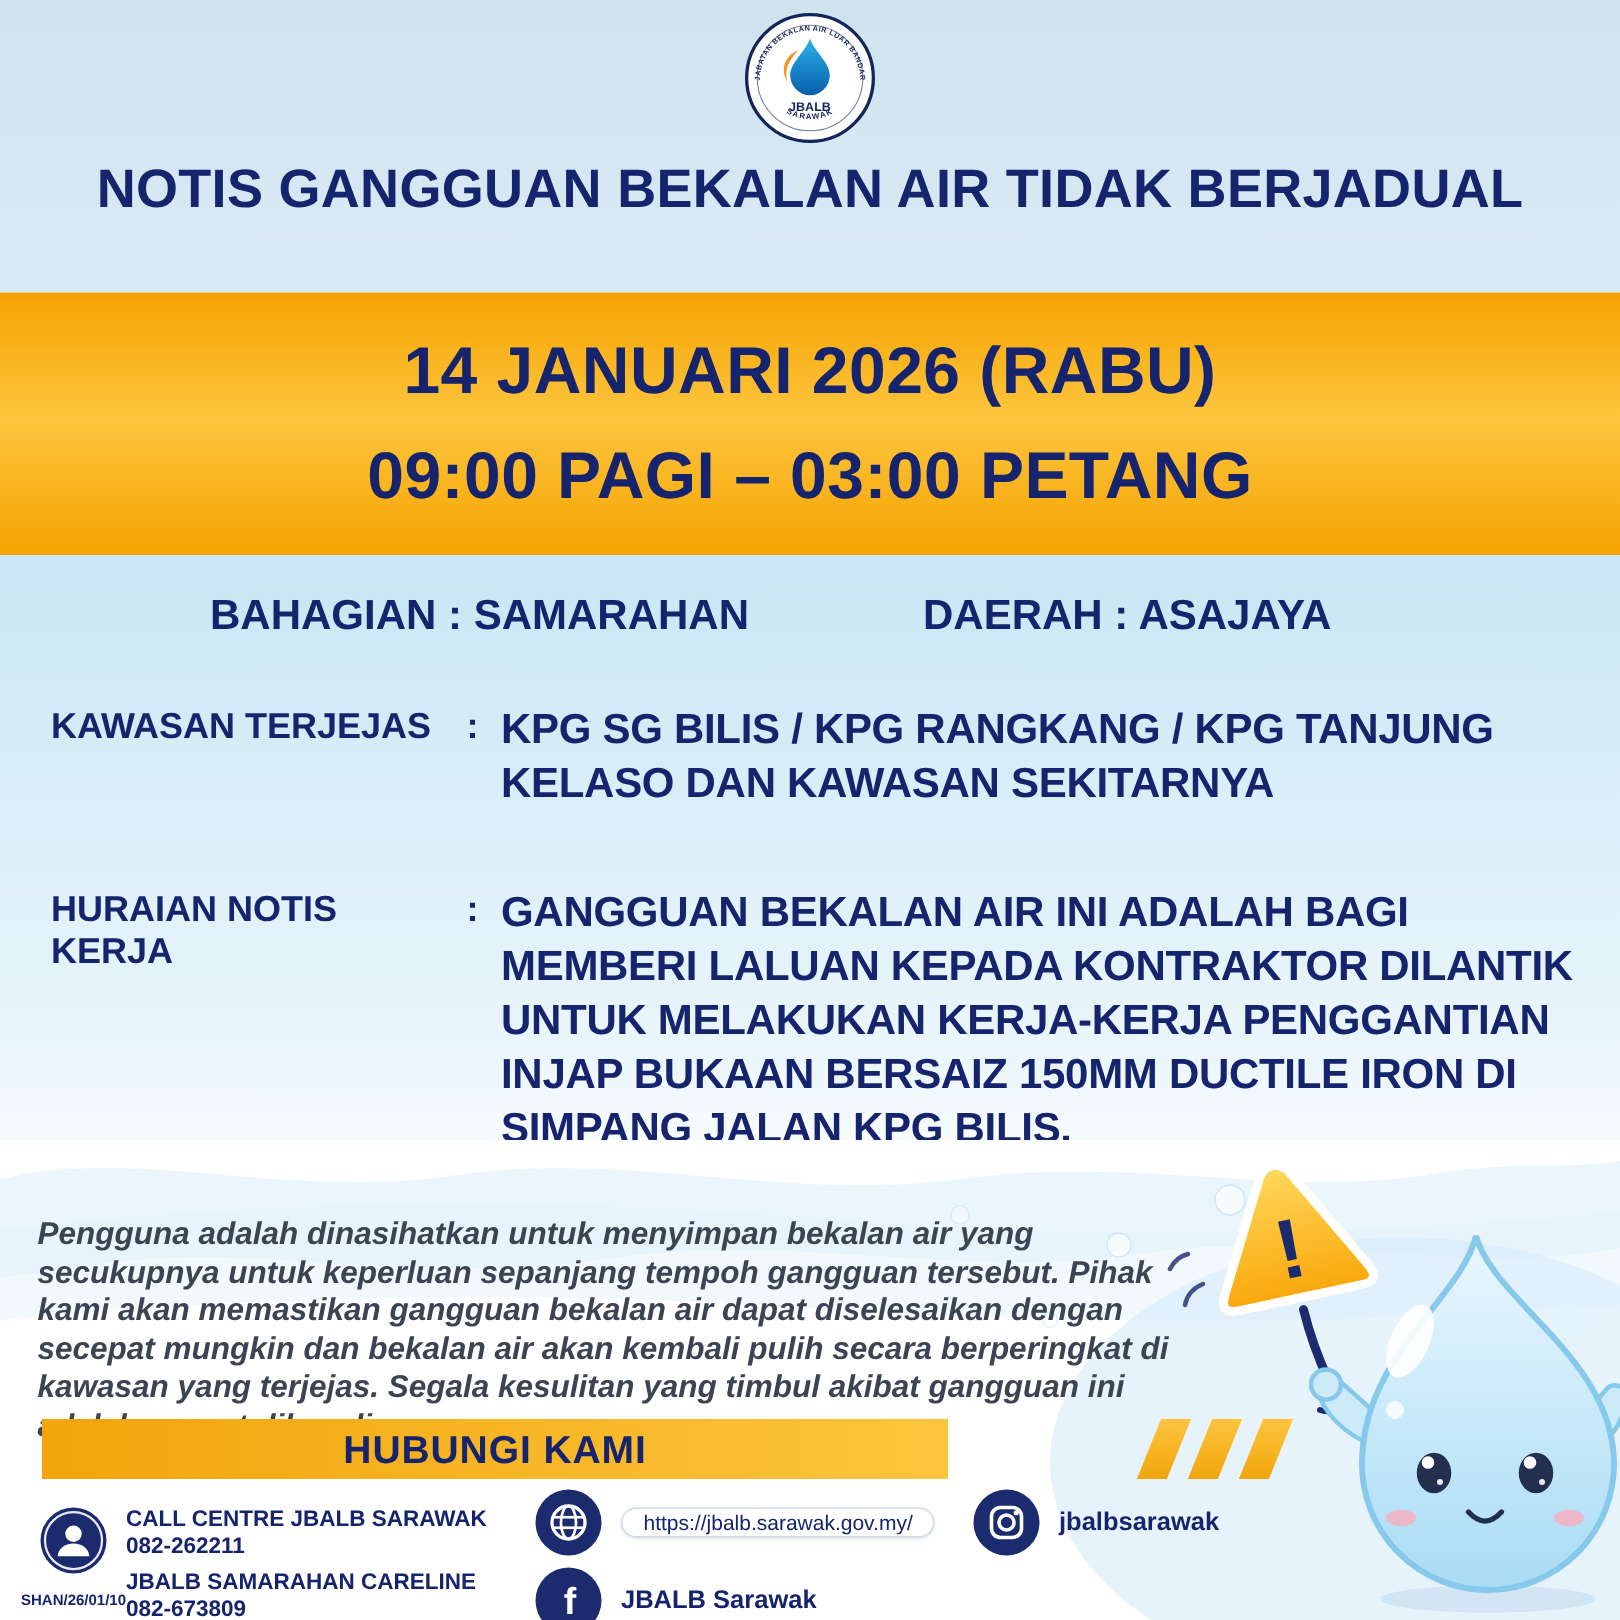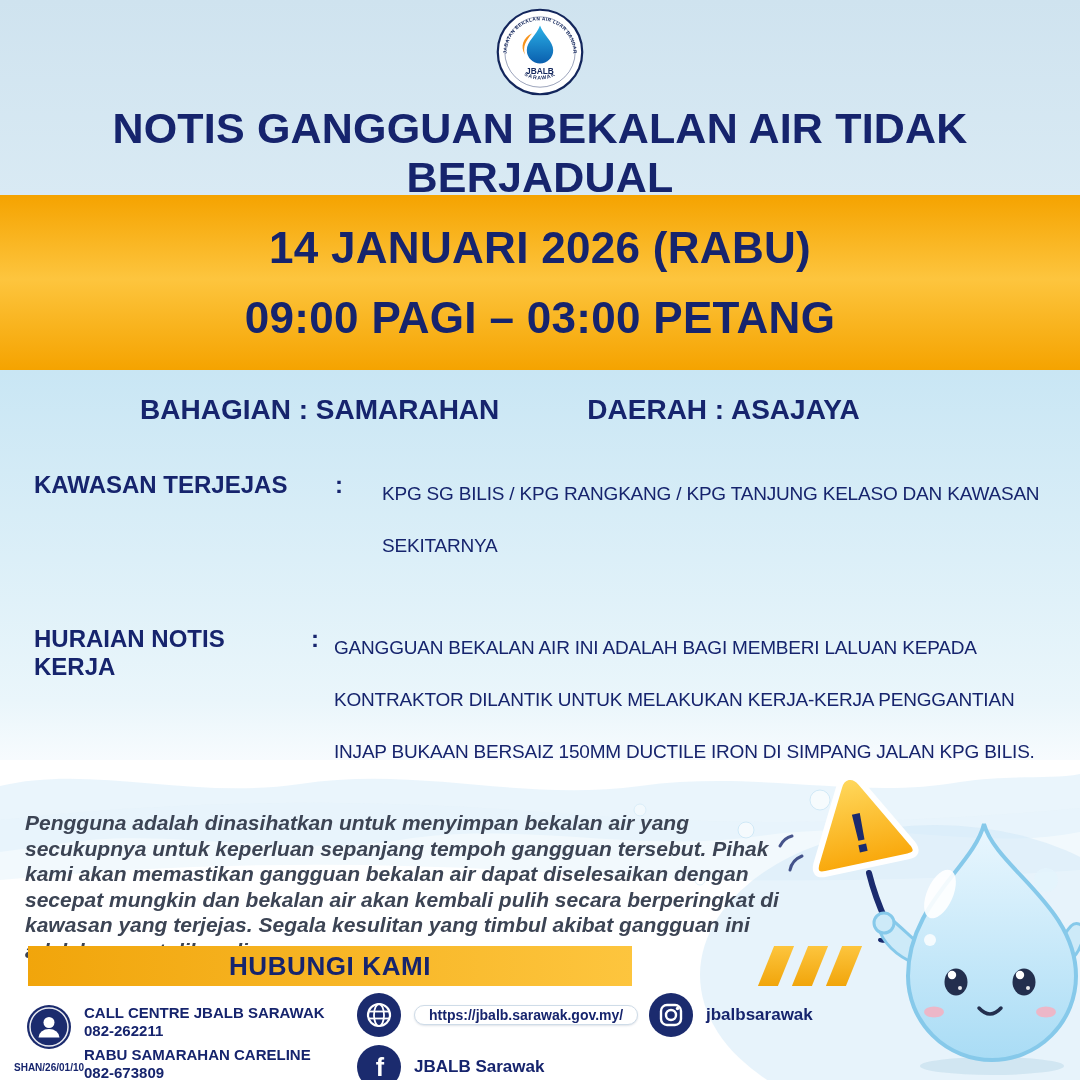--- a/index.html
+++ b/index.html
@@ -18,21 +18,21 @@
 
   
   .top{
     height:195px;
     background:linear-gradient(180deg,#cfe3ef 0%,#d9eaf4 100%);
     text-align:center;
   }
   .logo-wrap{display:inline-block;margin-top:8px;height:88px;}
   .page-title{
     margin:4px 0 0 0;
-    font-size:43px;
+    font-size:36px;
     font-weight:bold;
     letter-spacing:0.2px;
     color:var(--navy-dark);
   }
 
   
   .date-band{
     height:175px;
     background:linear-gradient(180deg,#f5a300 0%,#fdc53e 48%,#f5a300 100%);
     display:flex;flex-direction:column;align-items:center;justify-content:center;
@@ -44,34 +44,34 @@
 
   
   .details{
     height:390px;
     background:linear-gradient(180deg,#c9e6f4 0%,#eaf6fb 85%,#f7fbfe 100%);
     color:var(--navy-dark);
   }
   .region-row{
     display:flex;
     padding:24px 0 0 140px;
-    gap:88px;
+    gap:116px;
     font-size:28px;font-weight:bold;
   }
   .field-row{
     display:grid;
     grid-template-columns:262px 38px 1fr;
     padding:0 20px 0 34px;
     align-items:start;
   }
-  .field-row.kawasan{margin-top:42px;gap:24px;}
+  .field-row.kawasan{margin-top:42px;}
   .field-row.huraian{margin-top:50px;}
   .field-label{font-size:24px;font-weight:bold;padding-top:3px;}
   .field-colon{font-size:24px;font-weight:bold;text-align:center;padding-top:3px;}
-  .field-value{font-size:19px;font-weight:normal;line-height:52px;letter-spacing:-0.2px;}
+  .field-value{font-size:28px;font-weight:bold;line-height:36px;letter-spacing:-0.2px;}
 
   
   .bottom{
     position:relative;height:320px;background:#ffffff;
   }
   .splash{position:absolute;inset:0;z-index:0;}
   .advisory{
     position:absolute;left:25px;top:50px;width:758px;z-index:2;
     margin:0;
     font-size:21px;font-style:italic;font-weight:bold;
@@ -97,21 +97,21 @@
   .contact-web{left:356px;top:232px;align-items:center;}
   .contact-fb{left:356px;top:284px;align-items:center;}
   .contact-ig{left:648px;top:232px;align-items:center;}
   .cicon{width:46px;height:46px;flex:0 0 auto;}
   .phone-entries{display:flex;flex-direction:column;}
   .phone-entry{display:flex;flex-direction:column;line-height:1.2;}
   .phone-entry + .phone-entry{margin-top:6px;}
   .phone-entry span{font-size:15px;font-weight:bold;color:var(--navy-dark);}
   .url-pill{
     background:#ffffff;border:1px solid #cfdce8;border-radius:18px;
-    padding:1px 14px;font-size:14px;font-weight:bold;color:var(--navy-dark);
+    padding:1px 14px;font-size:14px;font-weight:normal;color:var(--navy-dark);
     box-shadow:0 1px 2px rgba(40,70,110,0.15);
     white-space:nowrap;
   }
   .social-label{font-size:17px;font-weight:bold;color:var(--navy-dark);}
   .ref{
     position:absolute;left:14px;top:302px;z-index:5;
     font-size:10px;font-weight:bold;color:var(--navy-dark);
   }
   .mascot{position:absolute;right:-6px;bottom:0;z-index:3;}
 </style>
@@ -201,21 +201,21 @@
           <circle cx="23" cy="18.5" r="5.5" fill="#ffffff"></circle>
           <path d="M12.5,33.5 a10.5,8.5 0 0 1 21,0 Z" fill="#ffffff"></path>
         </svg>
       </div>
       <div class="phone-entries">
         <div class="phone-entry">
           <span>CALL CENTRE JBALB SARAWAK</span>
           <span>082-262211</span>
         </div>
         <div class="phone-entry">
-          <span>RABU SAMARAHAN CARELINE</span>
+          <span>JBALB SAMARAHAN CARELINE</span>
           <span>082-673809</span>
         </div>
       </div>
     </div>
 
     <div class="contact contact-web">
       <div class="cicon">
         <svg width="46" height="46" viewBox="0 0 46 46">
           <circle cx="23" cy="23" r="22" fill="#1b2b6e"></circle>
           <circle cx="23" cy="23" r="11" fill="none" stroke="#ffffff" stroke-width="2.2"></circle>

